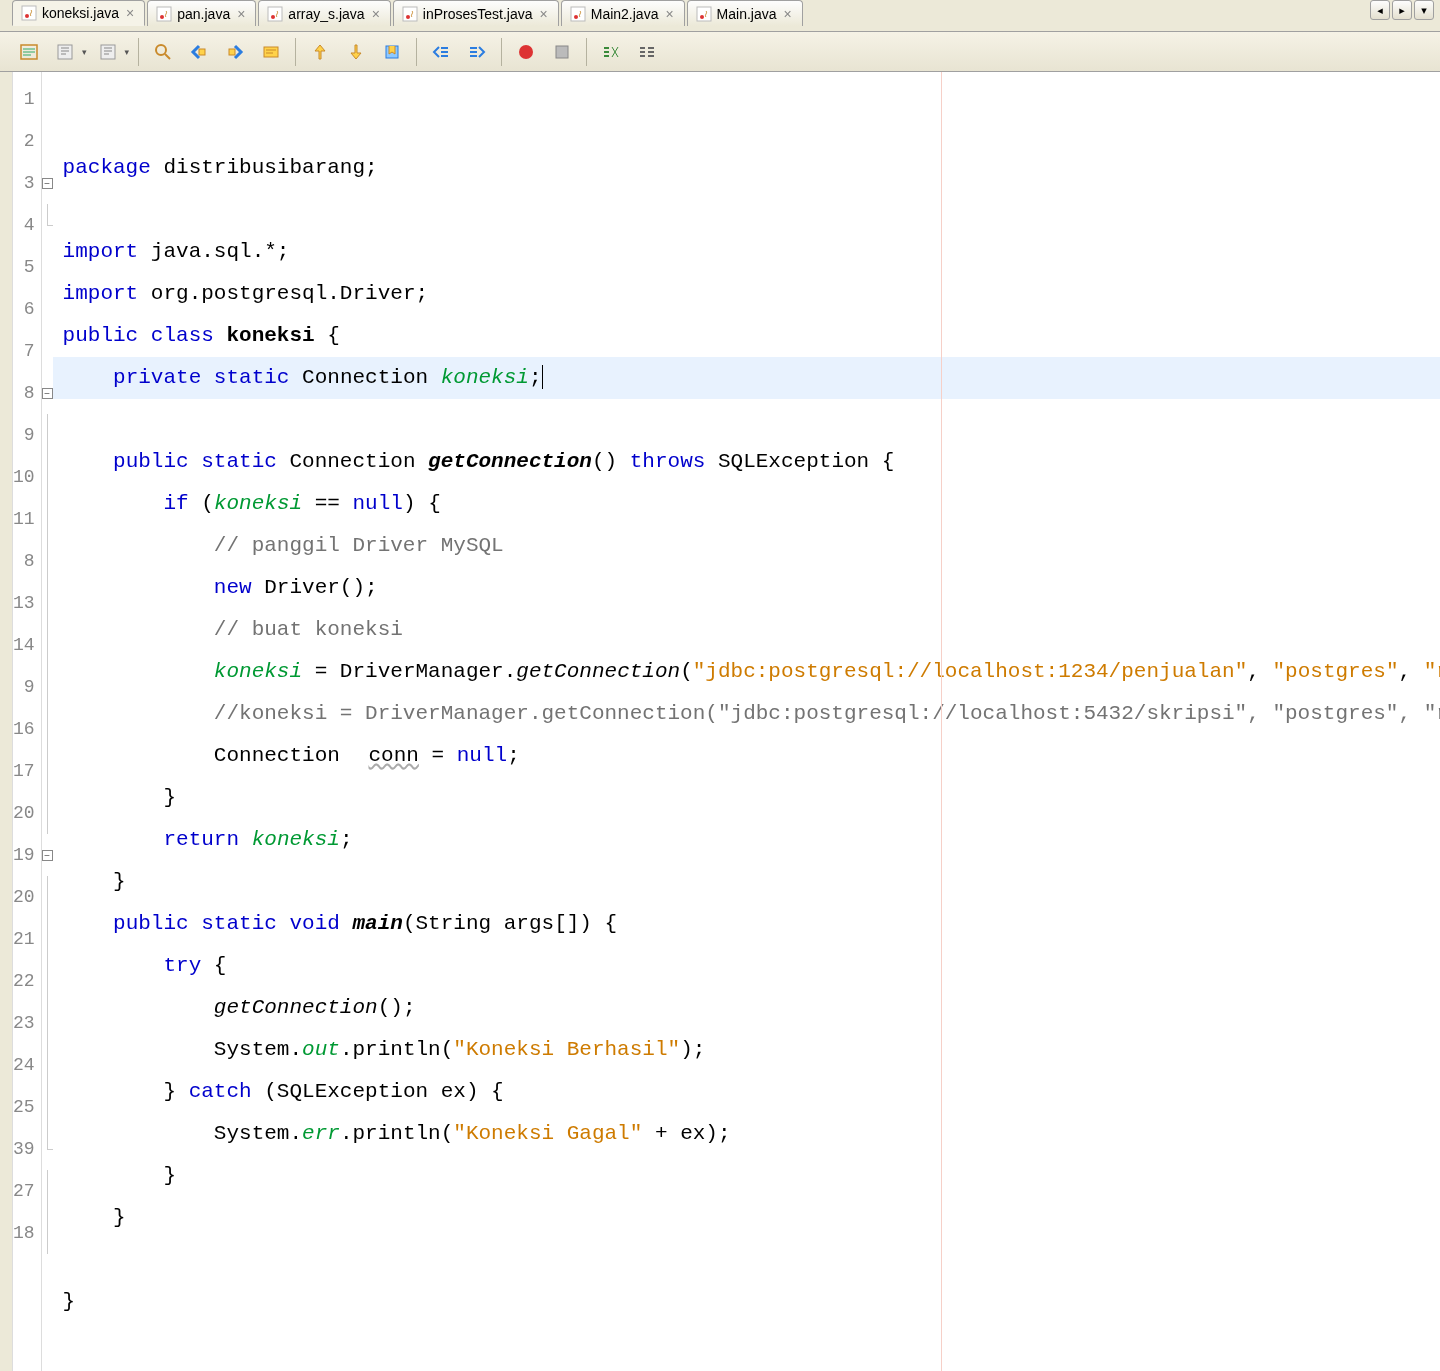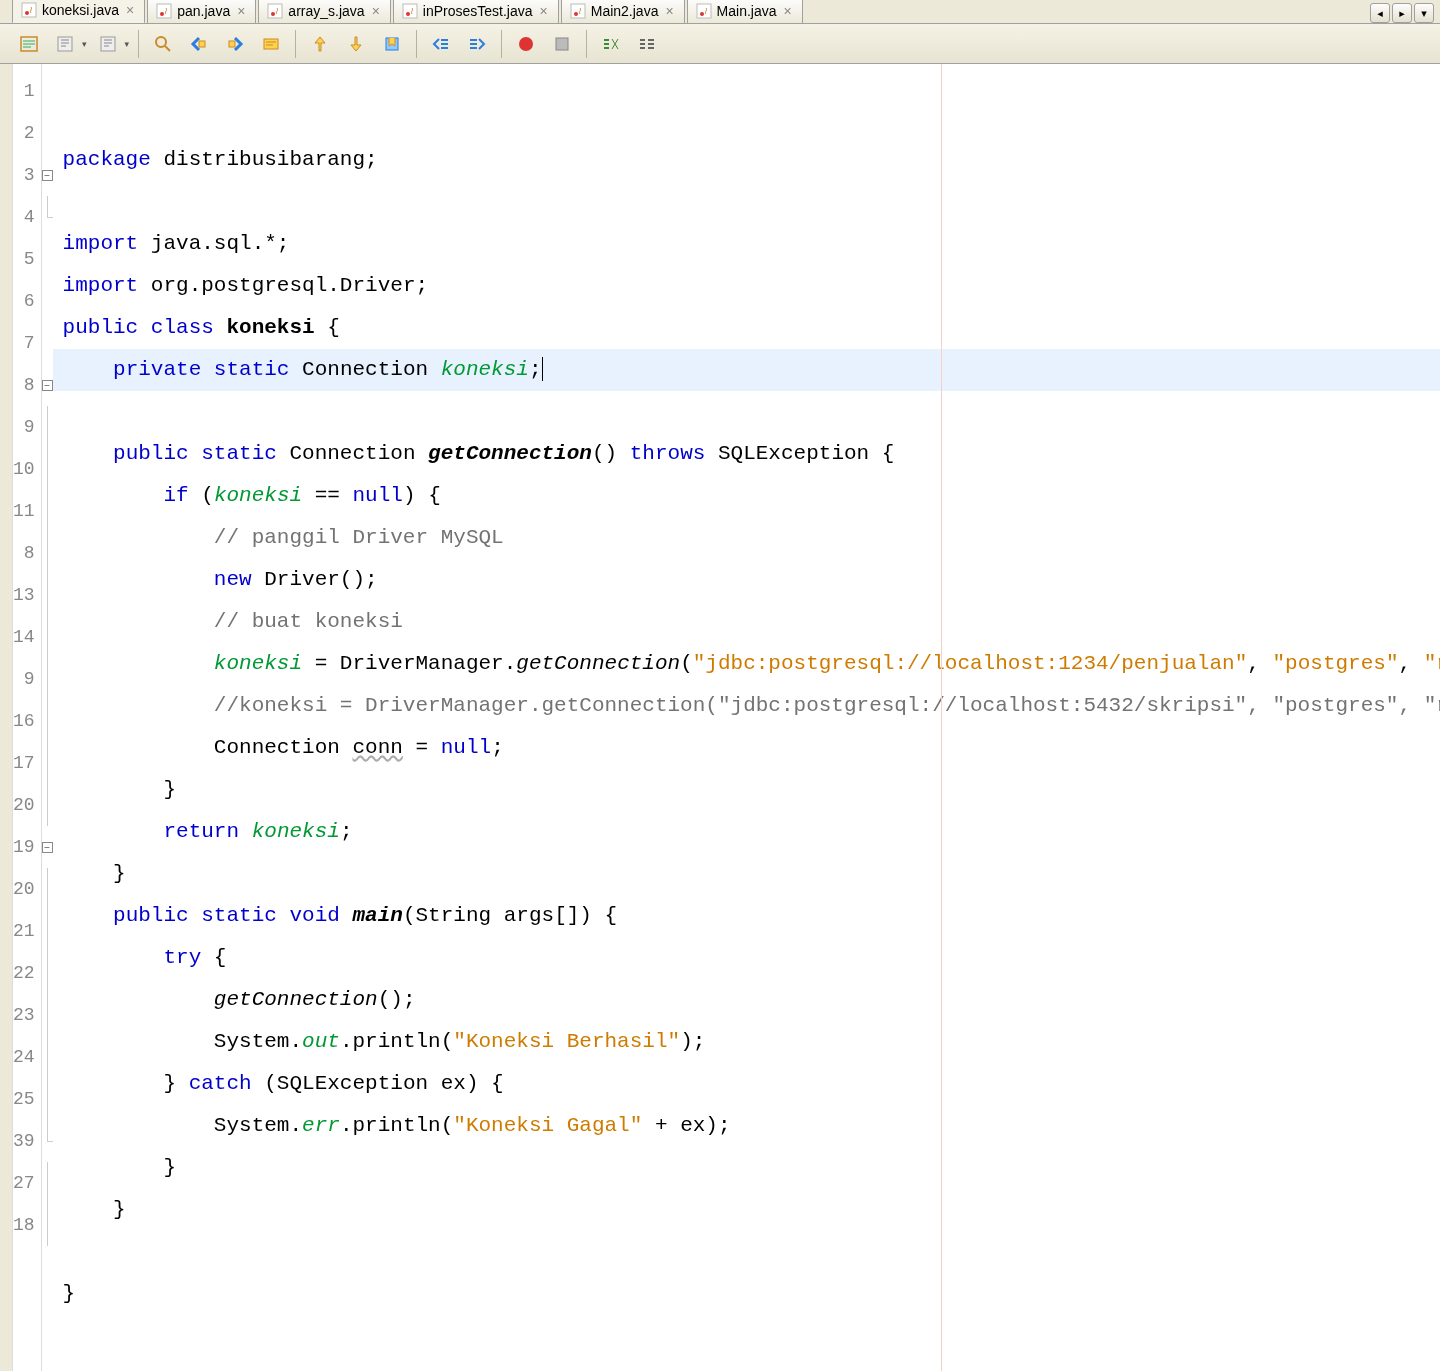--- a/index.html
+++ b/index.html
@@ -11,23 +11,23 @@
 }
 .container {
   width: 1440px;
   height: 1371px;
   display: flex;
   flex-direction: column;
   background: #ece9d8;
 }
 .tabs-row {
   display: flex;
-  align-items: flex-end;
+  align-items: flex-start;
   background: #ece9d8;
-  height: 24px;
+  height: 32px;
   padding-left: 12px;
   border-bottom: 1px solid #a0a0a0;
 }
 .tab {
   display: flex;
   align-items: center;
   background: linear-gradient(#fdfdfd, #ece9d8);
   border: 1px solid #a0a0a0;
   border-bottom: none;
   border-radius: 4px 4px 0 0;
@@ -181,21 +181,21 @@
   background: #f6d0c8;
 }
 
 .kw { color: #0000cc; text-align: right; }
 .cls { font-weight: bold; color: #000; }
 .fld { color: #009933; font-style: italic; }
 .cm { color: #737373; }
 .str { color: #ce7b00; }
 .mth { font-style: italic; }
 .mthb { font-style: italic; font-weight: bold; }
-.underlined { text-decoration: underline wavy #aaa; }
+.underlined { text-decoration: underline wavy #aaa; margin-left: 16px; }
 .cursor {
   display: inline-block;
   width: 1px;
   height: 24px;
   background: #000;
   vertical-align: middle;
 }
 </style>
 </head>
 <body>

